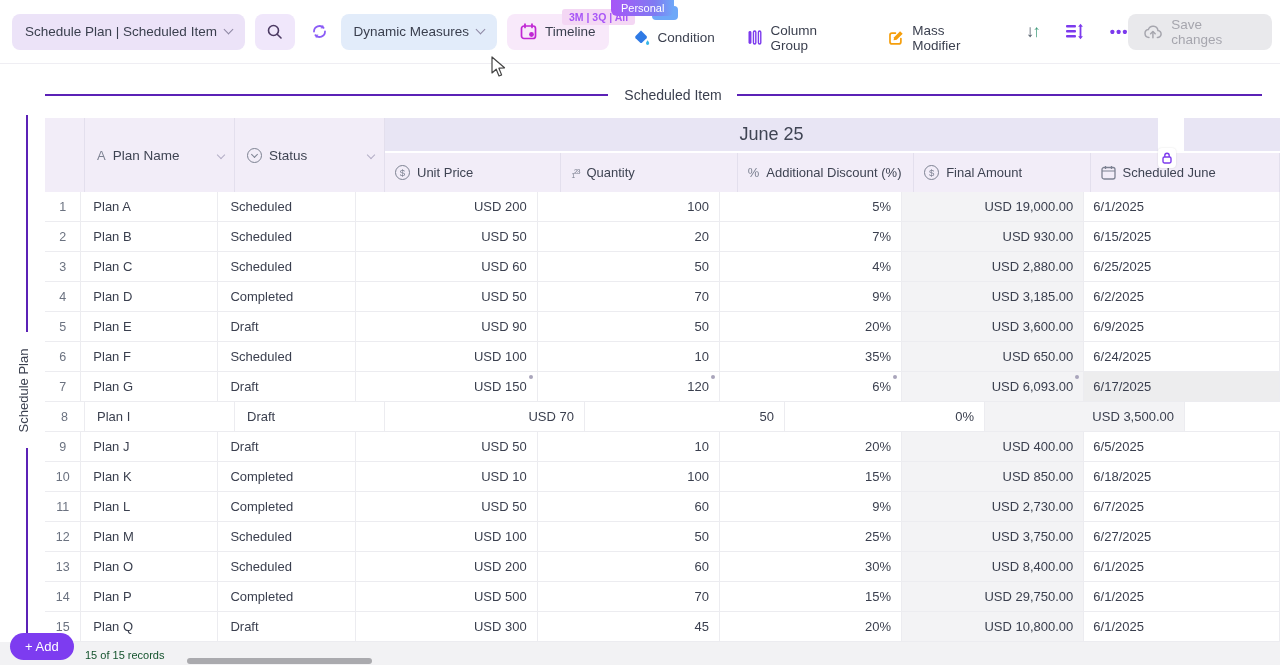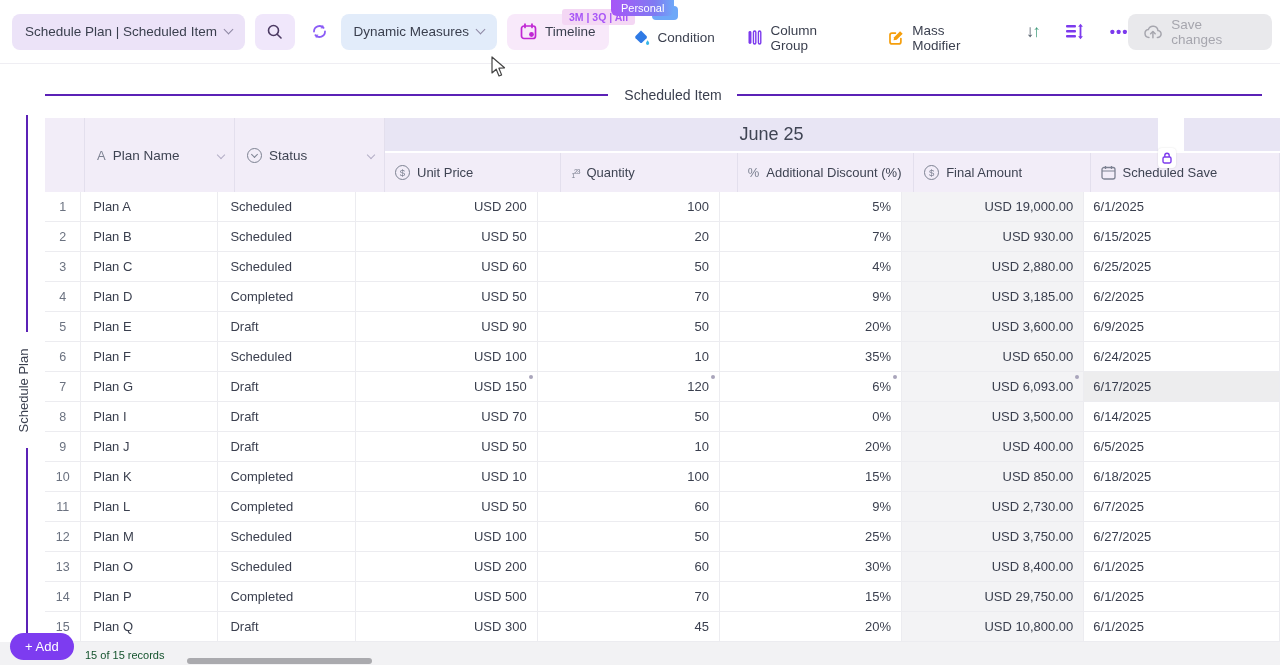--- a/index.html
+++ b/index.html
@@ -256,21 +256,21 @@
             <span class="ic-circ">$</span>
             <span>Final Amount</span>
           </div>
           <div class="scell w-date">
             <svg width="15" height="15" viewBox="0 0 15 15">
               <rect x="1" y="2.5" width="13" height="11.5" rx="2" fill="none" stroke="#7d8292" stroke-width="1.3"></rect>
               <line x1="4.5" y1="1" x2="4.5" y2="4" stroke="#7d8292" stroke-width="1.3"></line>
               <line x1="10.5" y1="1" x2="10.5" y2="4" stroke="#7d8292" stroke-width="1.3"></line>
               <line x1="1" y1="6" x2="14" y2="6" stroke="#7d8292" stroke-width="1"></line>
             </svg>
-            <span>Scheduled Save</span>
+            <span>Scheduled June</span>
           </div>
           <div class="lock-badge">
             <svg width="10" height="12" viewBox="0 0 10 12">
               <rect x="1" y="5" width="8" height="6" rx="1.4" fill="none" stroke="#7c3aed" stroke-width="1.4"></rect>
               <path d="M2.8 5 V3.4 a2.2 2.2 0 0 1 4.4 0 V5" fill="none" stroke="#7c3aed" stroke-width="1.4"></path>
             </svg>
           </div>
         </div>
       </div>
     </div>
@@ -476,23 +476,20 @@
             <span>USD 70</span>
           </div>
           <div class="tcell c-qty num">
             <span>50</span>
           </div>
           <div class="tcell c-disc num">
             <span>0%</span>
           </div>
           <div class="tcell c-final num">
             <span>USD 3,500.00</span>
-          </div>
-          <div class="tcell c-date">
-            <span>6/14/2025</span>
           </div>
         </div>
         <div class="trow">
           <div class="tcell c-num">
             <span>9</span>
           </div>
           <div class="tcell c-name">
             <span>Plan J</span>
           </div>
           <div class="tcell c-status">

